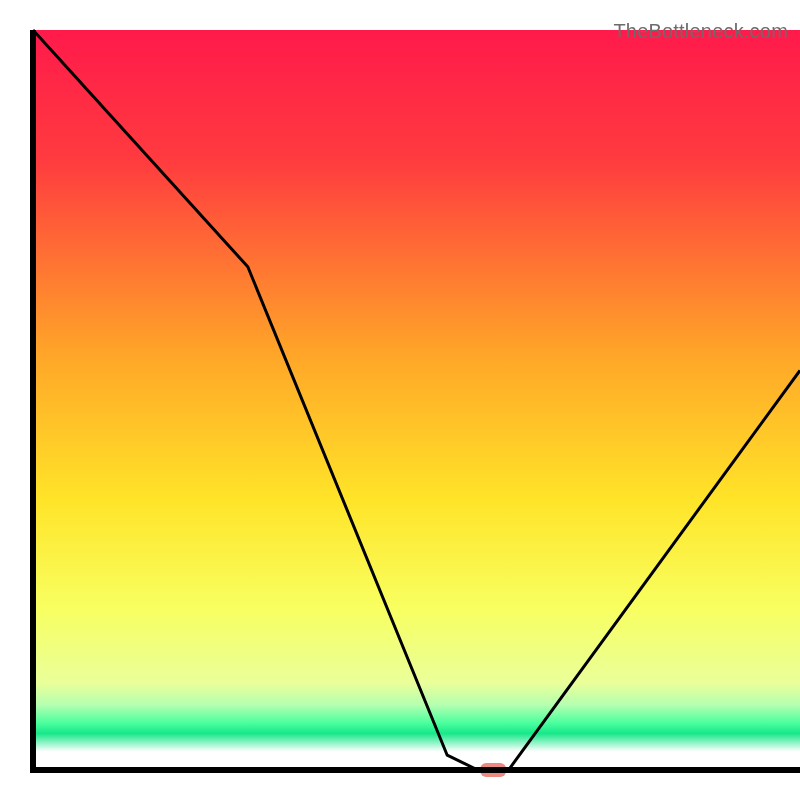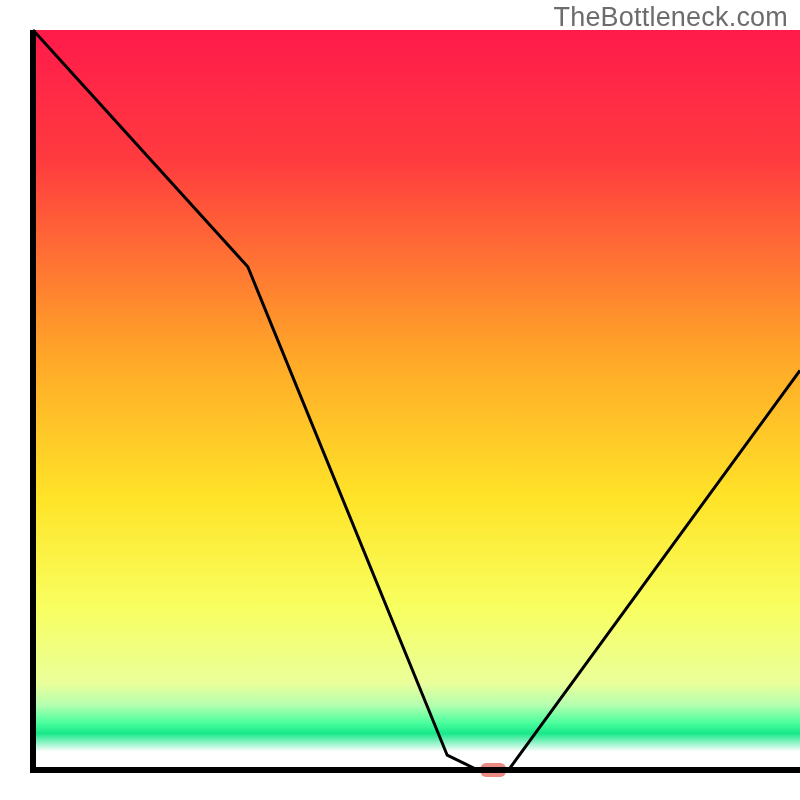--- a/index.html
+++ b/index.html
@@ -10,23 +10,23 @@
     background: #ffffff;
     font-family: Arial, Helvetica, sans-serif;
   }
   .wrap {
     position: relative;
     width: 800px;
     height: 800px;
   }
   .watermark {
     position: absolute;
-    top: 2px;
+    top: 20px;
     right: 12px;
-    font-size: 27px;
+    font-size: 20px;
     color: #6c6c6c;
     font-weight: 500;
     letter-spacing: 0.2px;
     z-index: 10;
   }
   svg {
     display: block;
   }
 </style>
 </head>

